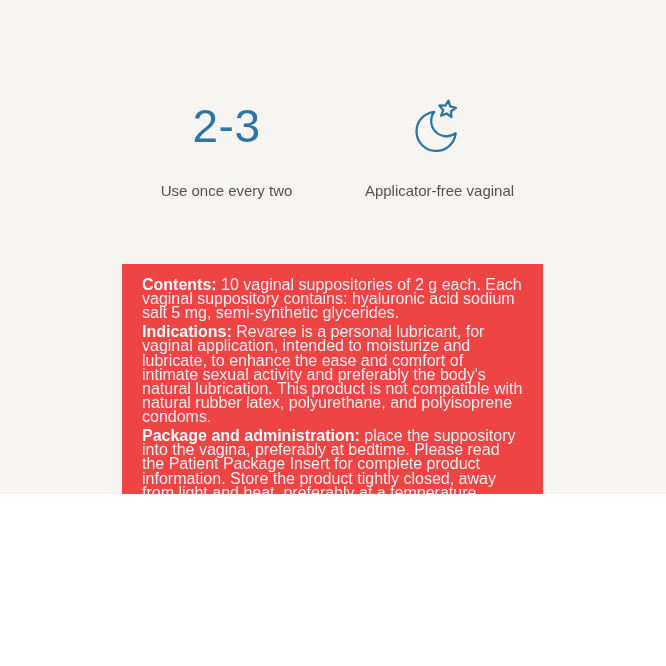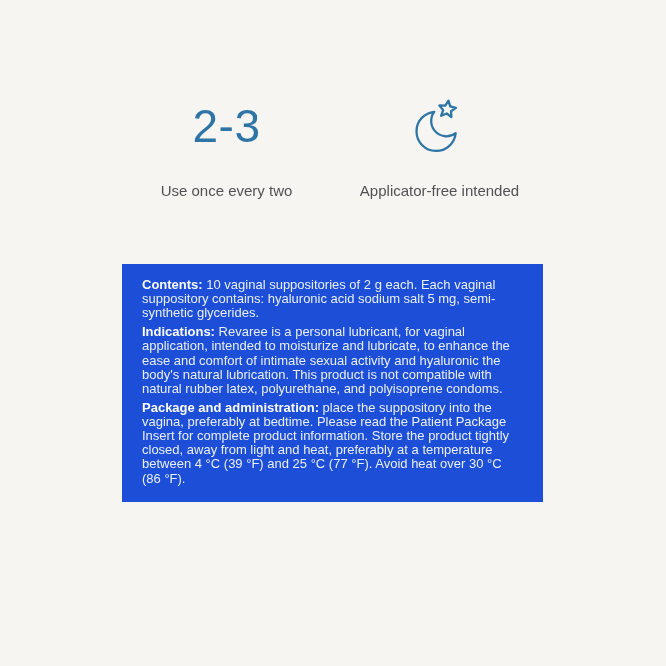--- a/index.html
+++ b/index.html
@@ -3,21 +3,21 @@
 <meta charset="utf-8">
 <style>
   html, body { margin: 0; padding: 0; }
   body {
     width: 666px; height: 666px;
     font-family: "Liberation Sans", sans-serif;
     -webkit-font-smoothing: antialiased;
   }
   .canvas {
     position: relative;
-    width: 666px; height: 666px;
+    width: 666px; height: 494px;
     background: #f6f5f2;
     overflow: hidden;
   }
   .features {
     position: absolute;
     top: 97px; left: 120px; width: 426px;
     display: flex;
   }
   .feature {
     width: 213px;
@@ -40,24 +40,24 @@
     font-size: 15px;
     line-height: 20px;
     color: #525252;
   }
   .moon-svg { display: block; }
   .info-box {
     position: absolute;
     left: 122px; top: 264px;
     width: 421px; height: 238px;
     box-sizing: border-box;
-    background: #1d4ed8;
+    background: #ef4444;
     padding: 14px 20px 10px 20px;
     color: #e9eff4;
-    font-size: 13px;
+    font-size: 16px;
     line-height: 14.2px;
   }
   .info-box p { margin: 0 0 4.5px 0; }
   .info-box b { color: #fafcfd; font-weight: bold; }
 </style>
 </head>
 <body>
 
 <div class="canvas">
 
@@ -73,31 +73,31 @@
     </div>
 
     <div class="feature">
       <div class="icon-area">
         <svg class="moon-svg" width="50" height="54" viewBox="0 0 48 52" fill="none" stroke="#2e75a6" stroke-width="2.2" stroke-linejoin="round" stroke-linecap="round">
           <path d="M41.1 29.9 A18.9 18.9 0 1 1 20.5 9.3 A14.7 14.7 0 0 0 41.1 29.9 Z" transform="translate(-2,3)"></path>
           <polygon transform="rotate(8 31 10)" points="31,1.5 33.35,6.76 39.08,7.37 34.8,11.24 36,16.88 31,14 26,16.88 27.2,11.24 22.92,7.37 28.65,6.76"></polygon>
         </svg>
       </div>
       <div class="caption">
-        <div>Applicator-free intended</div>
+        <div>Applicator-free vaginal</div>
       </div>
     </div>
 
   </div>
 
   <div class="info-box">
     <p>
       <b>Contents:</b><span> 10 vaginal suppositories of 2 g each. Each vaginal suppository contains: hyaluronic acid sodium salt 5 mg, semi-synthetic glycerides.</span>
     </p>
     <p>
-      <b>Indications:</b><span> Revaree is a personal lubricant, for vaginal application, intended to moisturize and lubricate, to enhance the ease and comfort of intimate sexual activity and hyaluronic the body's natural lubrication. This product is not compatible with natural rubber latex, polyurethane, and polyisoprene condoms.</span>
+      <b>Indications:</b><span> Revaree is a personal lubricant, for vaginal application, intended to moisturize and lubricate, to enhance the ease and comfort of intimate sexual activity and preferably the body's natural lubrication. This product is not compatible with natural rubber latex, polyurethane, and polyisoprene condoms.</span>
     </p>
     <p>
       <b>Package and administration:</b><span> place the suppository into the vagina, preferably at bedtime. Please read the Patient Package Insert for complete product information. Store the product tightly closed, away from light and heat, preferably at a temperature between 4 °C (39 °F) and 25 °C (77 °F). Avoid heat over 30 °C (86 °F).</span>
     </p>
   </div>
 
 </div>
 
 </body></html>

